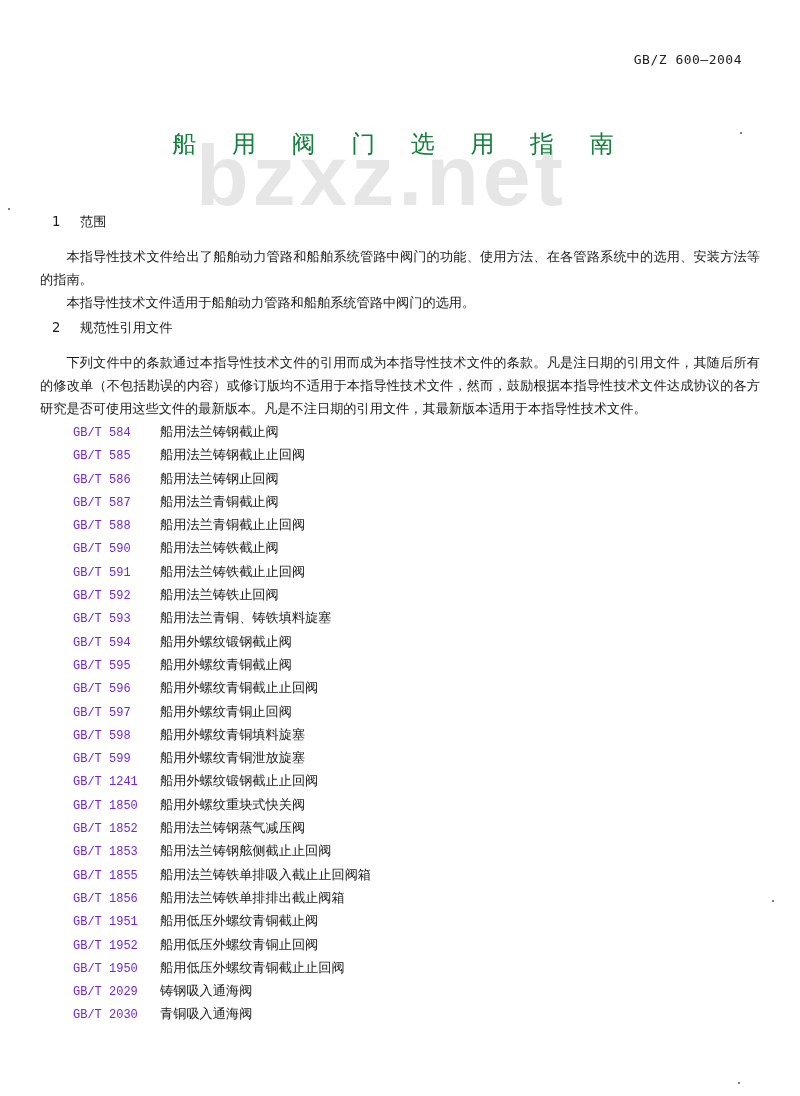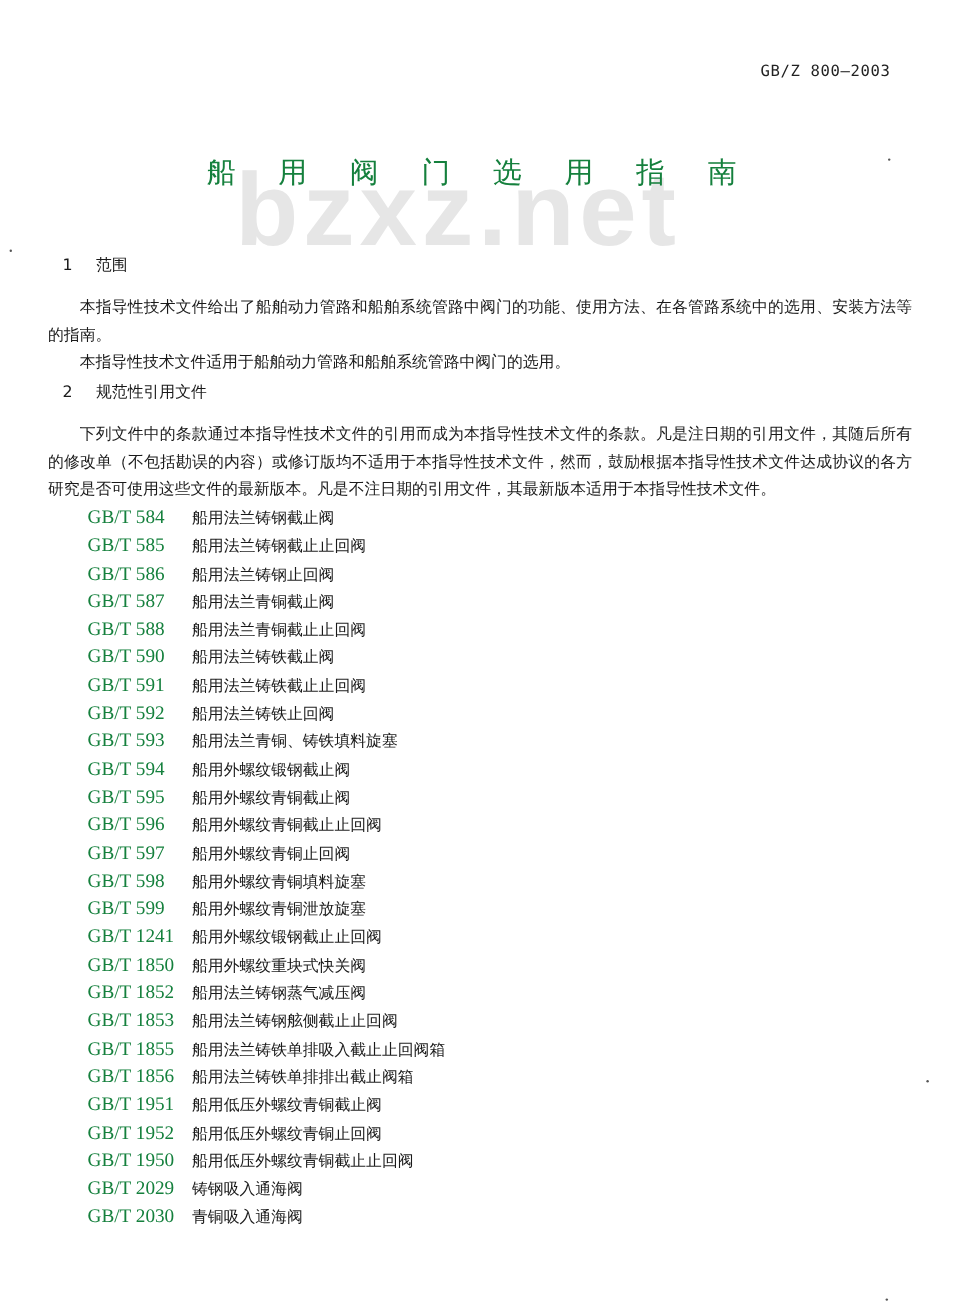--- a/index.html
+++ b/index.html
@@ -7,27 +7,27 @@
          font-family:"DejaVu Sans", "Liberation Sans", sans-serif; color:#1a1a1a; }
   .std-code { position:absolute; top:52px; right:58px; font-size:13px; font-family:"DejaVu Sans Mono", monospace; color:#222; letter-spacing:0.5px; }
   .watermark { position:absolute; top:132px; left:196px; font-family:"Liberation Sans", sans-serif; font-weight:bold; font-size:86px; color:#e6e6e6; letter-spacing:4px; line-height:1; z-index:0; }
   .title { position:absolute; top:128px; left:0; width:800px; text-align:center; font-size:24px; letter-spacing:14px; color:#15803d; z-index:1; }
   .content { position:absolute; top:198px; left:40px; width:720px; font-size:13.2px; line-height:23px; z-index:1; }
   .section-head { margin:12px; padding:0; }
   .section-head .num { display:inline-block; width:28px; }
   .para { margin:0; text-indent:2em; text-align:justify; }
   .refs { margin:0; padding:0; list-style:none; }
   .refs li { margin:0 0 0 33px; height:23.3px; white-space:nowrap; }
-  .refs .code { display:inline-block; width:87px; font-family:Liberation Serif, serif; font-size:16px; color:#15803d; }
+  .refs .code { display:inline-block; width:87px; font-family:Liberation Mono, monospace; font-size:12px; color:#6d28d9; }
   .dot { position:absolute; width:2px; height:2px; background:#555; border-radius:1px; }
 </style>
 </head>
 <body>
 
-<div class="std-code">GB/Z 800—2003</div>
+<div class="std-code">GB/Z 600—2004</div>
 <div class="watermark">bzxz.net</div>
 <div class="title">船 用 阀 门 选 用 指 南</div>
 
 <div class="content">
   <p class="section-head">
     <span class="num">1</span><span>范围</span>
   </p>
   <p class="para">本指导性技术文件给出了船舶动力管路和船舶系统管路中阀门的功能、使用方法、在各管路系统中的选用、安装方法等的指南。</p>
   <p class="para">本指导性技术文件适用于船舶动力管路和船舶系统管路中阀门的选用。</p>
 

